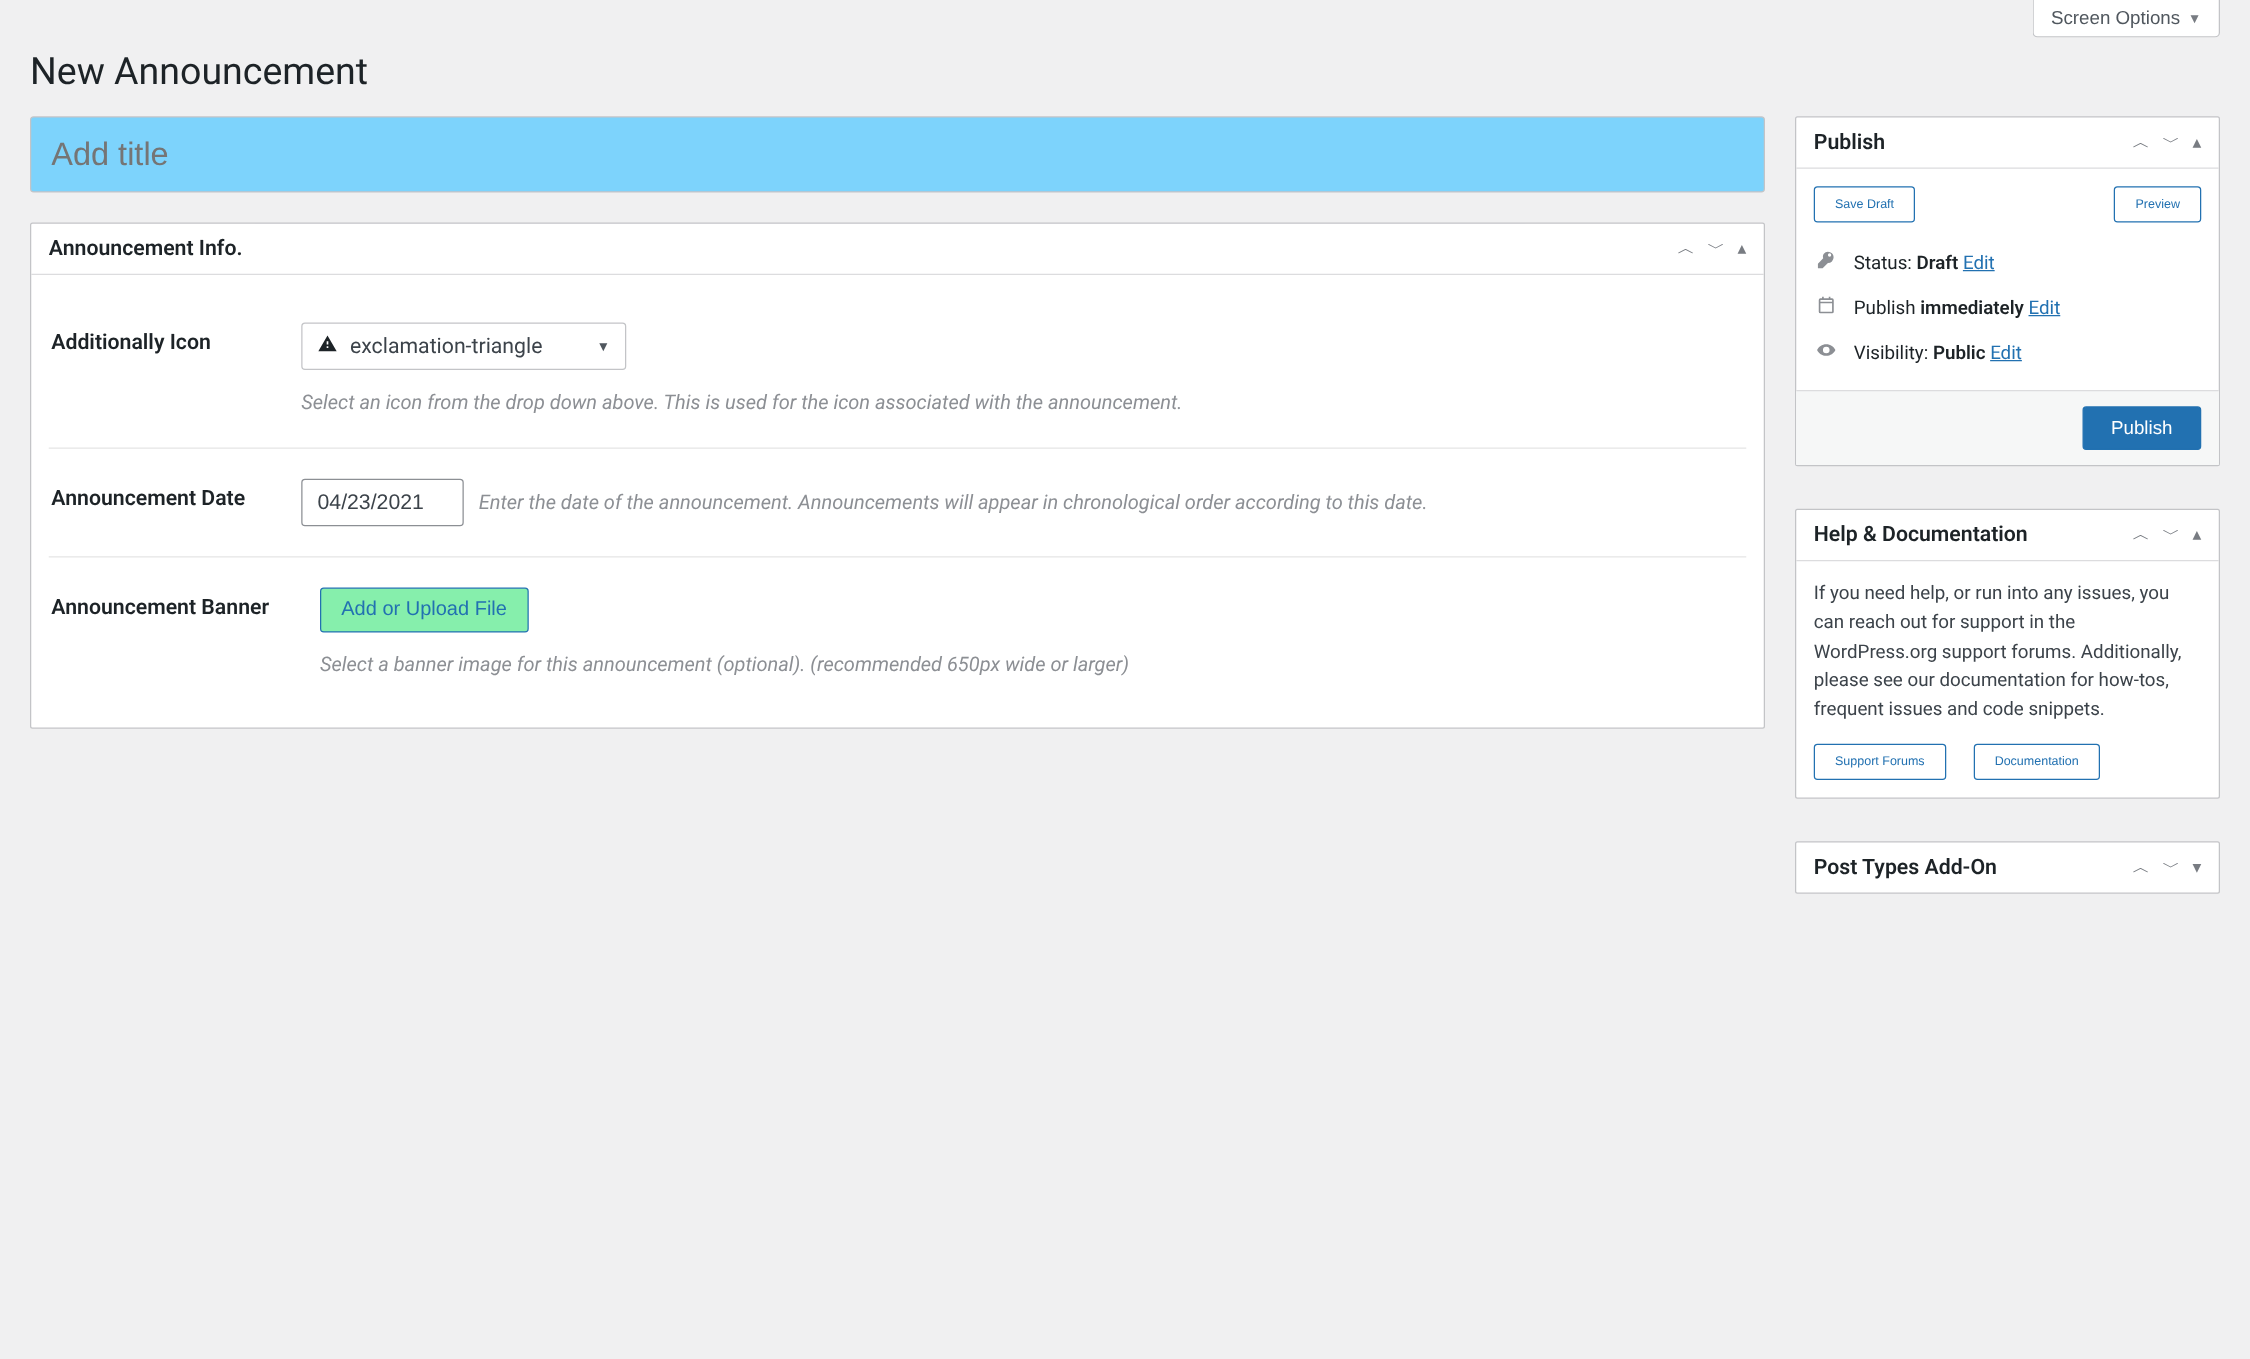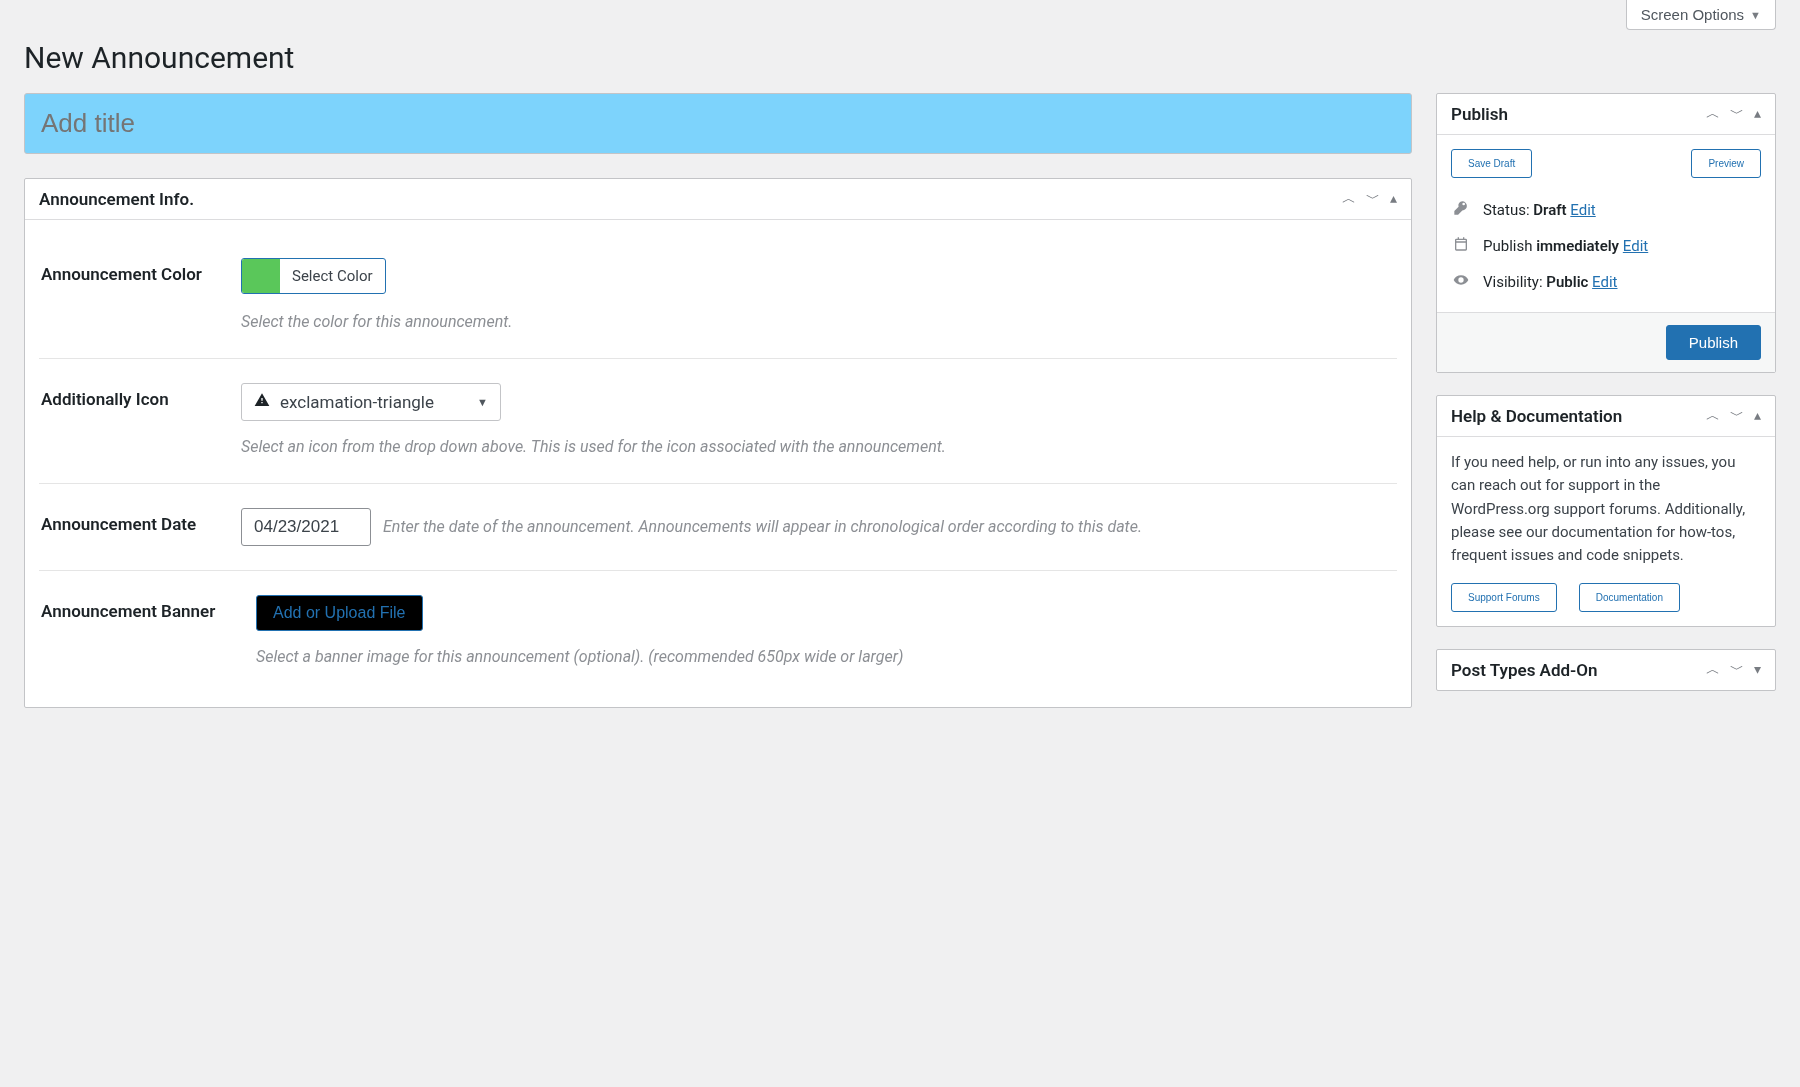--- a/index.html
+++ b/index.html
@@ -51,21 +51,21 @@
   border-radius: 3px;
   padding: 14px 16px;
   font-size: 26px;
   color: #646970;
   margin-bottom: 24px;
 }
 .postbox {
   background: #fff;
   border: 1px solid #c3c4c7;
   border-radius: 2px;
-  margin-bottom: 22px;
+  margin-bottom: 34px;
 }
 .postbox-header {
   display: flex;
   align-items: center;
   justify-content: space-between;
   border-bottom: 1px solid #dcdcde;
   padding: 10px 14px;
 }
 .postbox-header h2 {
   font-size: 17px;
@@ -156,21 +156,21 @@
 }
 .inline-hint {
   font-size: 16px;
   font-style: italic;
   color: #8c8f94;
   line-height: 1.6;
 }
 .upload-btn {
   border: 1px solid #2271b1;
   color: #2271b1;
-  background: #000000;
+  background: #86efac;
   border-radius: 3px;
   padding: 8px 16px;
   font-size: 16px;
   cursor: pointer;
 }
 
 .publish-actions {
   display: flex;
   justify-content: space-between;
   margin-bottom: 14px;
@@ -249,30 +249,20 @@
         <div class="postbox-header">
           <h2>Announcement Info.</h2>
           <div class="postbox-controls">
             <span class="ctrl">︿</span>
             <span class="ctrl">﹀</span>
             <span class="ctrl">▴</span>
           </div>
         </div>
         <div class="postbox-body">
 
-          <div class="field-row">
-            <div class="field-label">Announcement Color</div>
-            <div class="field-body">
-              <div class="color-btn">
-                <span class="color-swatch"></span>
-                <span class="color-text">Select Color</span>
-              </div>
-              <div class="field-hint">Select the color for this announcement.</div>
-            </div>
-          </div>
 
           <div class="field-row">
             <div class="field-label">Additionally Icon</div>
             <div class="field-body">
               <div class="icon-select">
                 <div class="icon-select-left">
                   <span>
                     <svg viewBox="0 0 24 24">
                         <path fill="#1d2327" d="M12 2 1 21h22L12 2zm1 15h-2v-2h2v2zm0-4h-2V9h2v4z"></path>
                       </svg>

